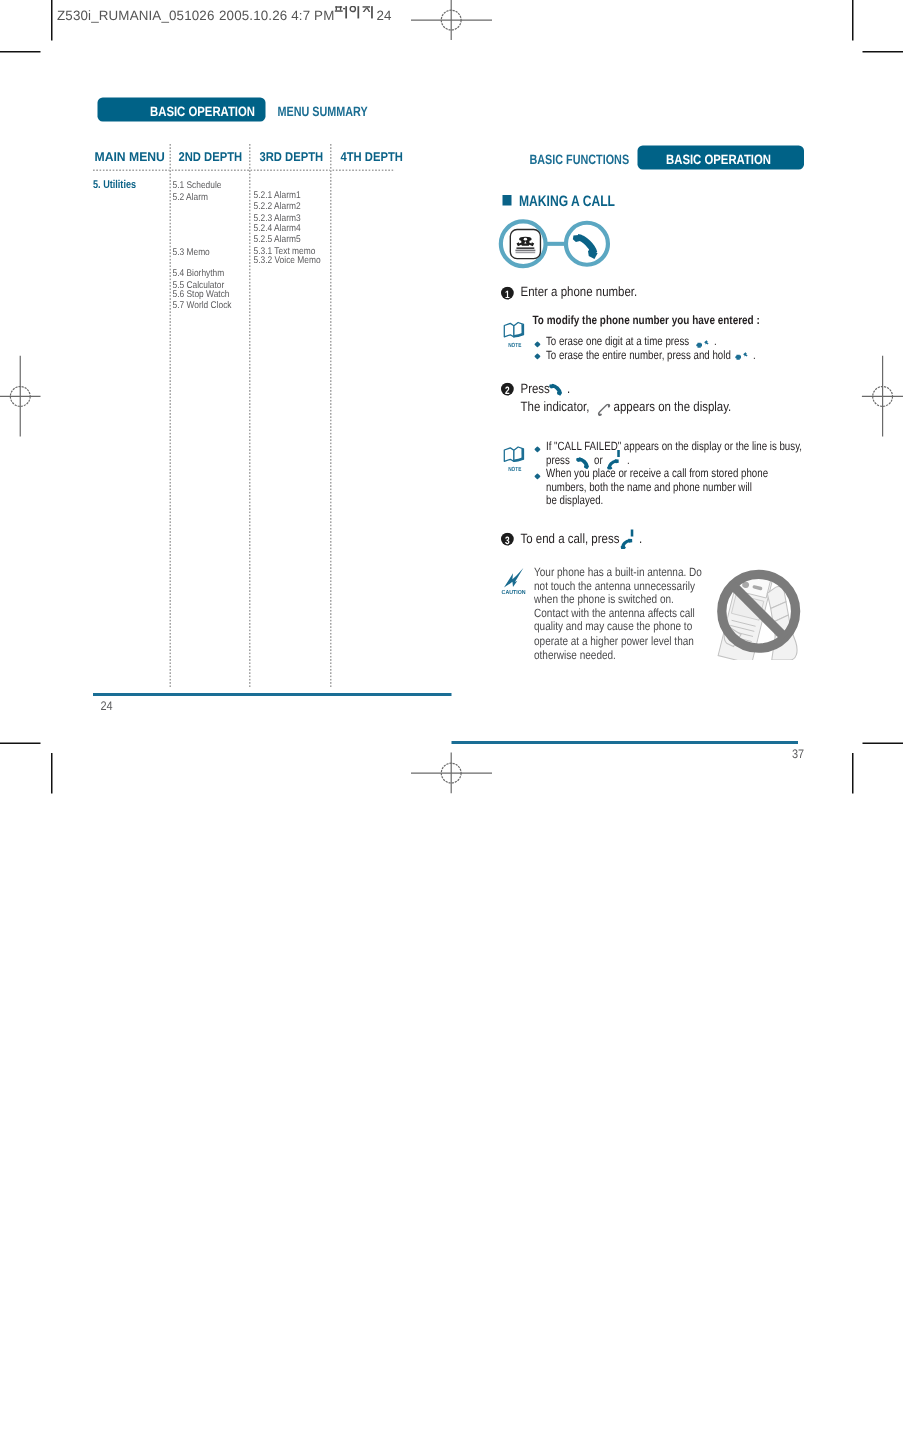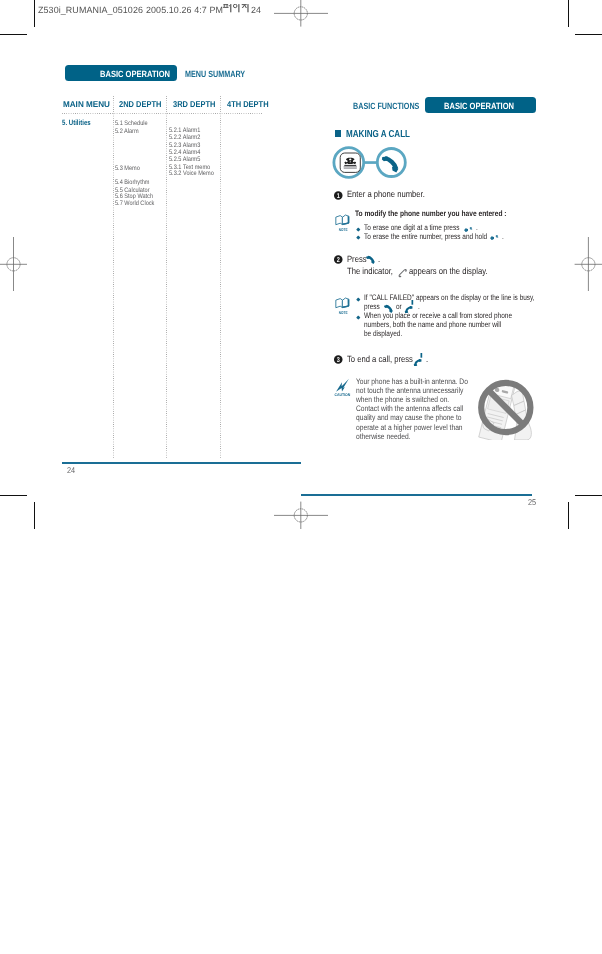--- a/index.html
+++ b/index.html
@@ -345,16 +345,16 @@
         </g>
         <path d="M12.0 48.0 C8.4 50.5 7.8 56.0 10.4 58.8 L15.0 61.0 L20.0 53.0 Z" fill="#f2f2f2" stroke="#c2c2c2" stroke-width=".7"></path>
       </g>
       <g>
         <circle cx="31.8" cy="37.5" r="24.6" fill="none" stroke="#7b7b7b" stroke-width="6.2"></circle>
         <line x1="14.4" y1="20.1" x2="49.2" y2="54.9" stroke="#7b7b7b" stroke-width="6.2"></line>
       </g>
     </svg>
 
     <div class="footrule" style="left:301px;top:462.3px;width:231px;"></div>
-    <div class="pnum" style="left:528.4px;top:465.7px;">25</div>
+    <div class="pnum" style="left:528.4px;top:465.7px;">37</div>
   </div>
 
 </div>
 
 </body></html>

